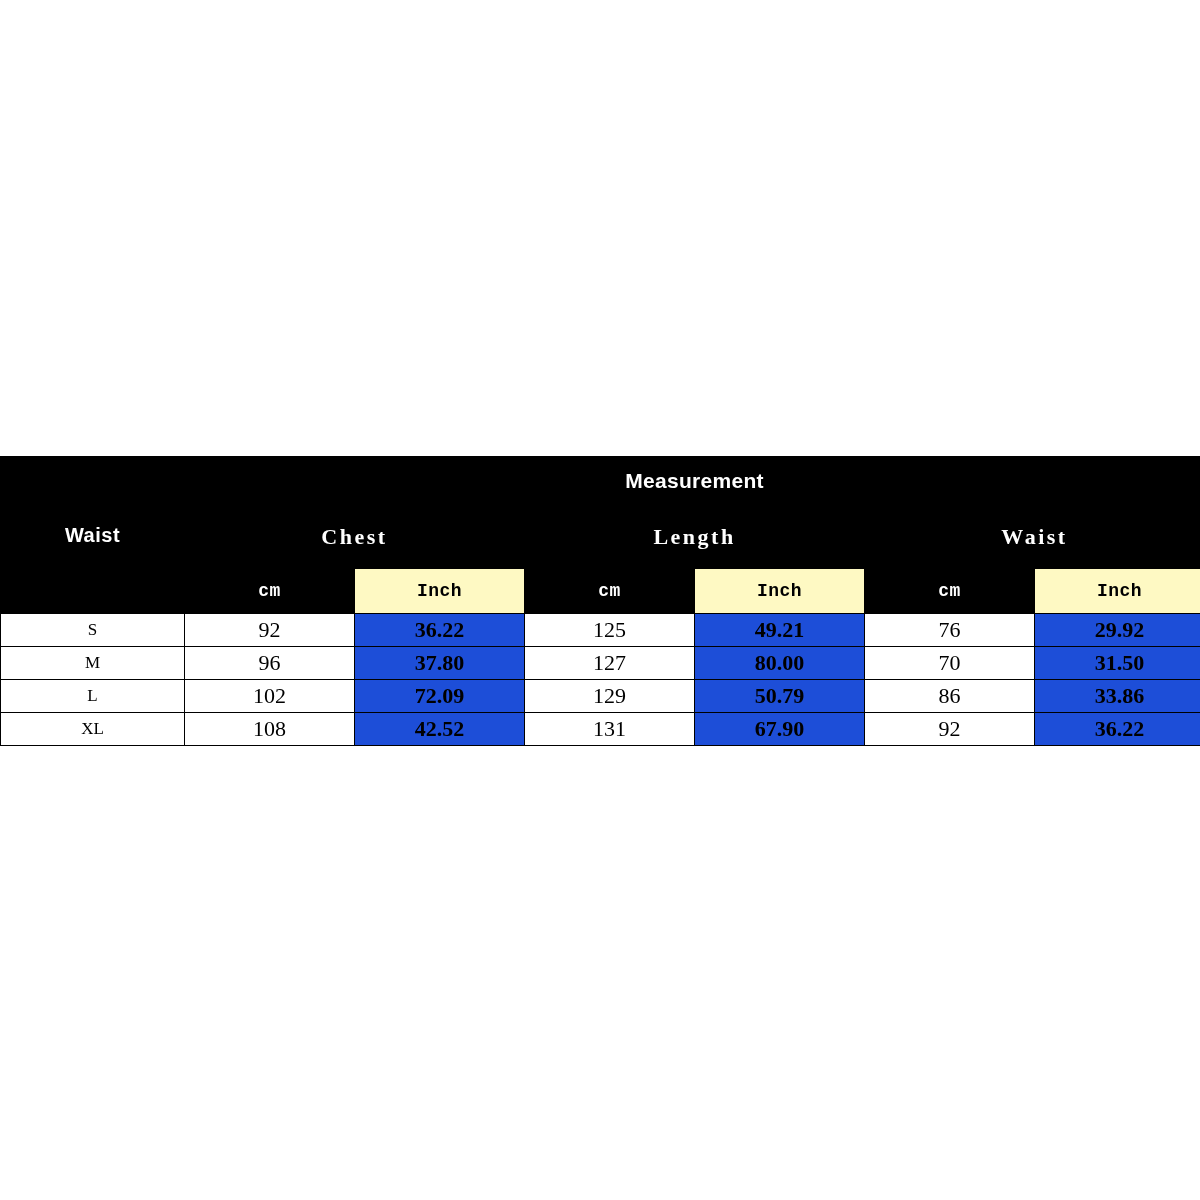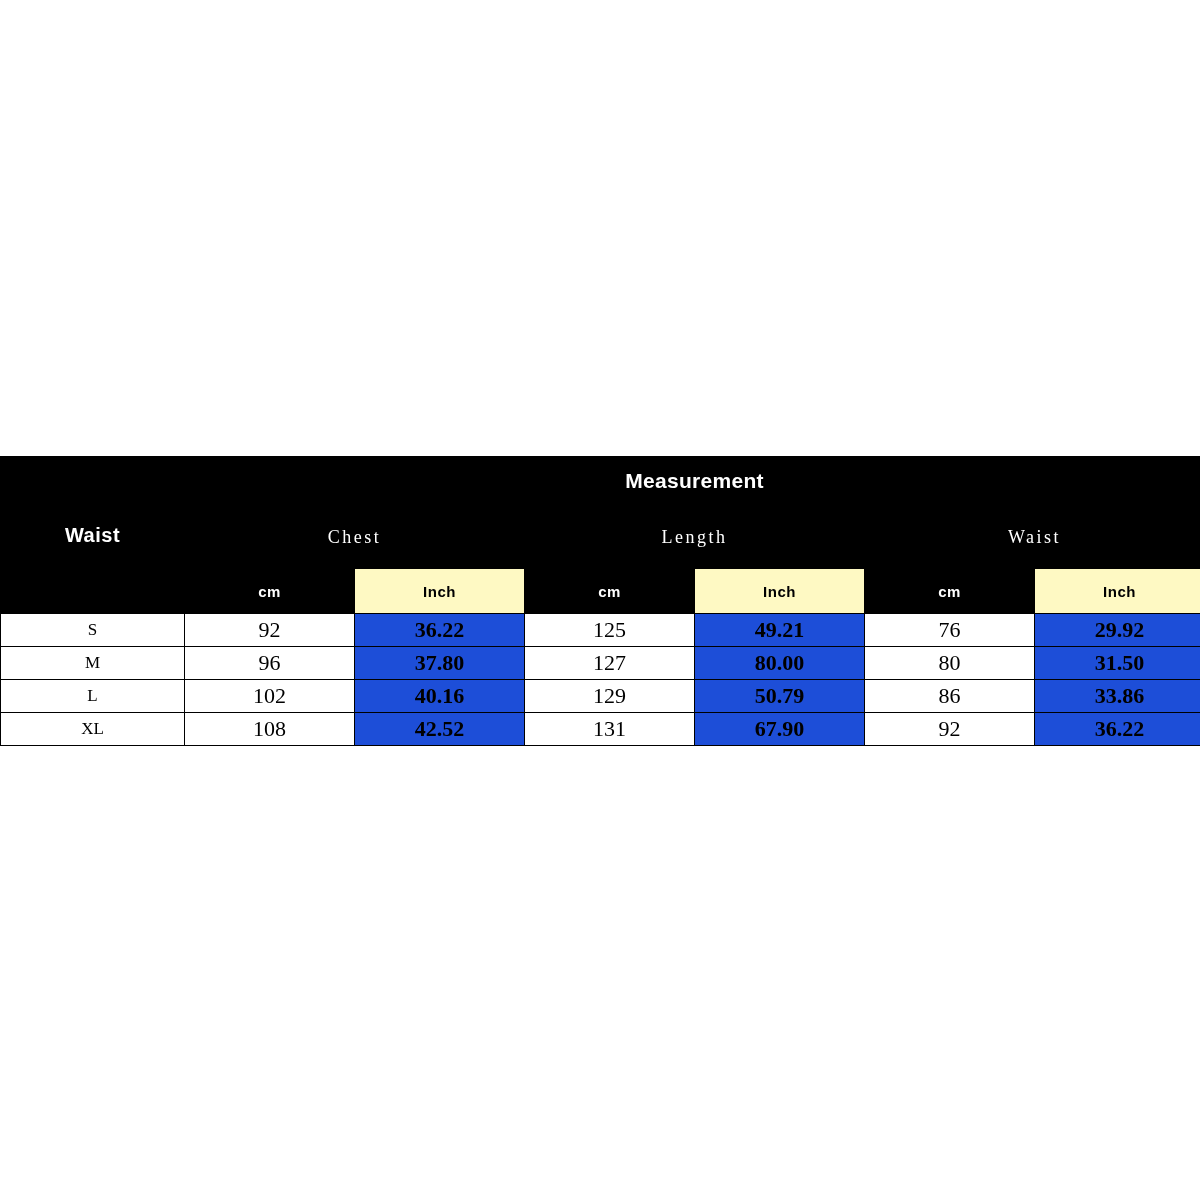--- a/index.html
+++ b/index.html
@@ -47,29 +47,29 @@
     font-size: 21px;
     height: 48px;
     letter-spacing: 0.3px;
   }
   .hdr-size {
     font-size: 20px;
     letter-spacing: 0.5px;
   }
   .hdr-group {
     font-family: "Liberation Serif", serif;
-    font-weight: normal;
-    font-size: 18px;
+    font-weight: bold;
+    font-size: 22px;
     height: 62px;
     letter-spacing: 2.5px;
   }
   .hdr-unit {
-    font-family: Liberation Sans, sans-serif;
+    font-family: Liberation Mono, monospace;
     font-weight: bold;
-    font-size: 15px;
+    font-size: 18px;
     height: 44px;
     letter-spacing: 0.5px;
   }
   .hdr-unit.yellow {
     background: #fef9c3;
     color: #000000;
   }
 
   
   .cell {
@@ -134,27 +134,27 @@
         <td class="cell yellow">49.21</td>
         <td class="cell">76</td>
         <td class="cell yellow">29.92</td>
       </tr>
       <tr>
         <td class="cell size-label">M</td>
         <td class="cell">96</td>
         <td class="cell yellow">37.80</td>
         <td class="cell">127</td>
         <td class="cell yellow">80.00</td>
-        <td class="cell">80</td>
+        <td class="cell">70</td>
         <td class="cell yellow">31.50</td>
       </tr>
       <tr>
         <td class="cell size-label">L</td>
         <td class="cell">102</td>
-        <td class="cell yellow">40.16</td>
+        <td class="cell yellow">72.09</td>
         <td class="cell">129</td>
         <td class="cell yellow">50.79</td>
         <td class="cell">86</td>
         <td class="cell yellow">33.86</td>
       </tr>
       <tr>
         <td class="cell size-label">XL</td>
         <td class="cell">108</td>
         <td class="cell yellow">42.52</td>
         <td class="cell">131</td>

